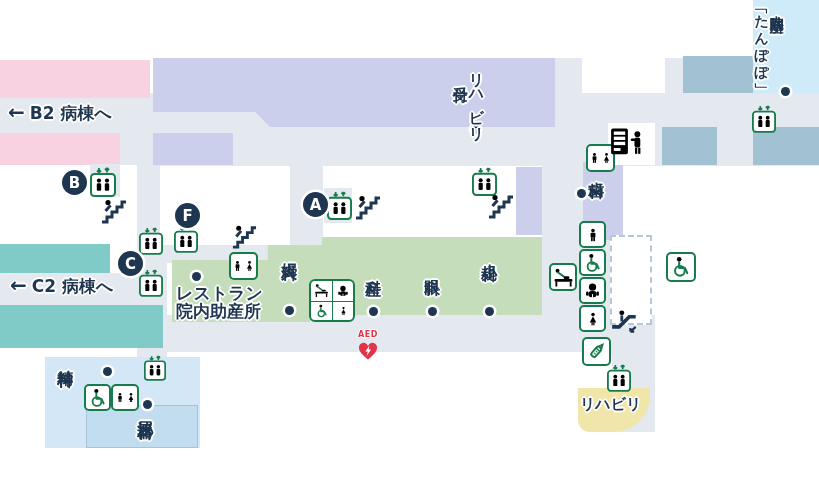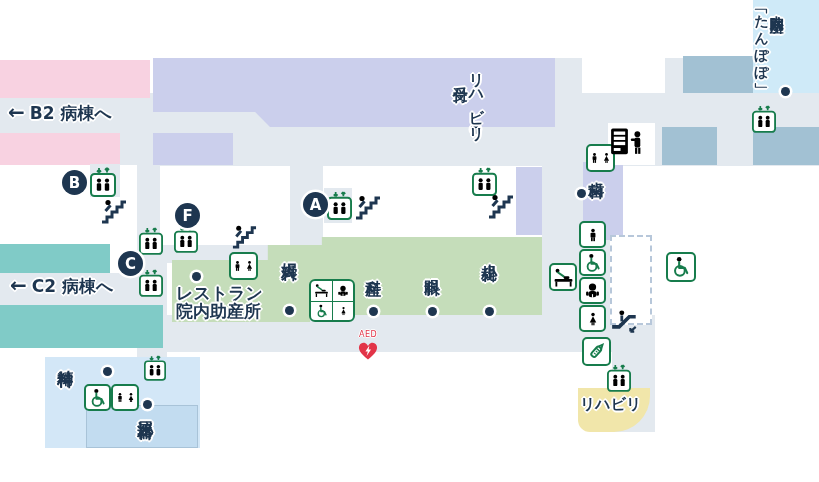--- a/index.html
+++ b/index.html
@@ -30,21 +30,21 @@
         display:grid;grid-template-columns:1fr 1fr;grid-template-rows:1fr 1fr;box-sizing:border-box;}
   .multi .cell{display:flex;align-items:center;justify-content:center;}
   .multi .cell.bl{border-left:1.5px solid #177c4c;}
   .multi .cell.bt{border-top:1.5px solid #177c4c;}
   .badge{position:absolute;width:25px;height:25px;border-radius:50%;background:#1e3650;color:#fff;
         font-weight:bold;font-size:15px;display:flex;align-items:center;justify-content:center;
         box-shadow:0 0 0 2.5px #fff;}
   .dot{position:absolute;width:9px;height:9px;border-radius:50%;background:#1e3650;
        box-shadow:0 0 0 2.5px #fff;}
   .aed{position:absolute;display:flex;flex-direction:column;align-items:center;color:#e23448;
-       font-size:8px;font-weight:normal;letter-spacing:.5px;
+       font-size:8px;font-weight:bold;letter-spacing:.5px;
        text-shadow:-1px 0 #fff,1px 0 #fff,0 -1px #fff,0 1px #fff;}
   .dash{position:absolute;background:#fff;border:2px dashed #b7c7da;box-sizing:border-box;}
   .navy{color:#1e3650;}
   .green{color:#177c4c;}
   svg.ic{display:block;}
 </style>
 </head>
 <body>
 
 <svg width="0" height="0" style="position:absolute">

